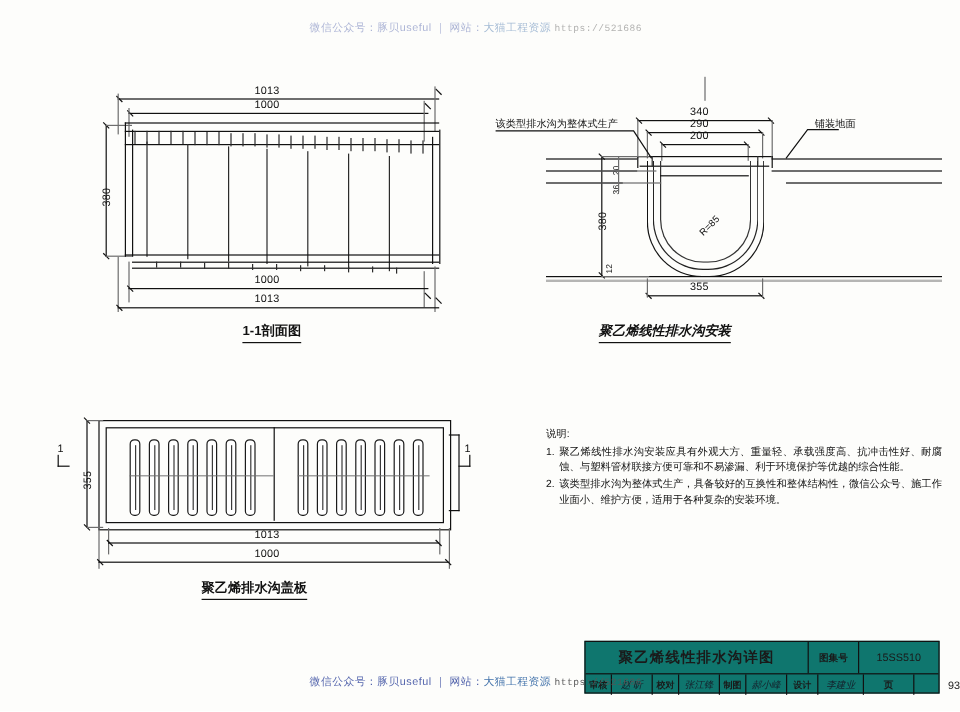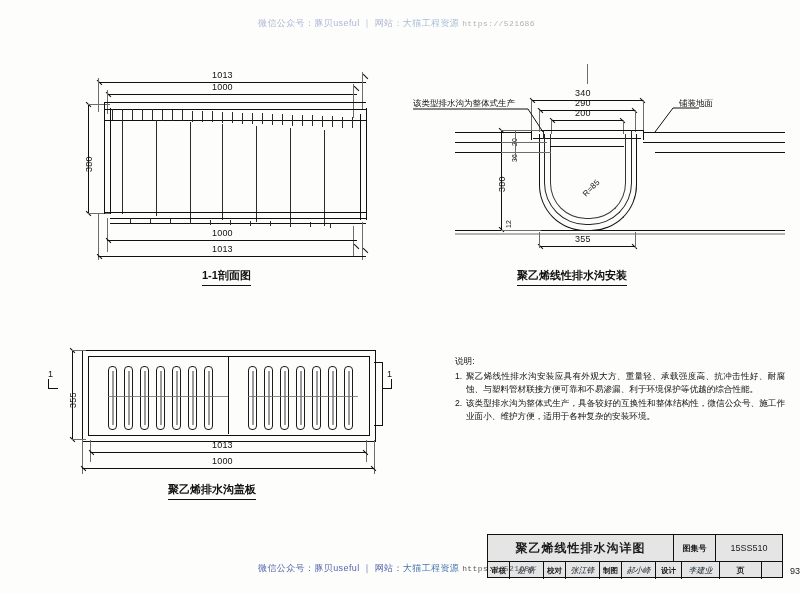--- a/index.html
+++ b/index.html
@@ -62,21 +62,21 @@
   }
   #notes .n-title{font-weight:normal;margin-bottom:2px;}
   #notes .n-item{display:flex;margin-bottom:1px;}
   #notes .n-num{width:11px;flex:0 0 11px;}
   #notes .n-txt{flex:1;text-align:justify;}
 
   
   #titleblock{
     position:absolute;left:487px;top:534px;width:296px;height:44px;
     border:1.6px solid #111;box-sizing:border-box;display:flex;flex-direction:column;
-    background:#e5e5e5;
+    background:#0f766e;
   }
   .tb-row{display:flex;flex:1;}
   .tb-row.top{flex:0 0 26px;}
   .tb-cell{border-right:1px solid #111;display:flex;align-items:center;justify-content:center;
            box-sizing:border-box;font-size:8px;overflow:hidden;}
   .tb-cell:last-child{border-right:none;}
   .tb-title{flex:1;font-size:12px;font-weight:bold;letter-spacing:1px;}
   .tb-key{flex:0 0 42px;font-size:8px;font-weight:bold;}
   .tb-val{flex:0 0 66px;font-size:9px;}
   .tb-row.bot{border-top:1px solid #111;flex:0 0 17px;}
@@ -288,21 +288,21 @@
       <path d="M0,3 L115,3 L130,26" stroke="#111" stroke-width="1" fill="none"></path>
     </svg>
 
     <div class="note-label" style="left:212px;top:38px;margin-left:12px;">铺装地面</div>
     <svg style="position:absolute;left:196px;top:46px;width:60px;height:32px;overflow:visible;">
       <path d="M48,2 L22,2 L4,26" stroke="#111" stroke-width="1" fill="none"></path>
     </svg>
 
     <div class="dim-txt" style="left:126px;top:132px;font-size:8px;transform:rotate(-45deg);transform-origin:left top;">R=85</div>
 
-    <div class="caption" style="left:62px;top:208px;">聚乙烯线性排水沟安装</div>
+    <div class="caption" style="left:44px;top:208px;font-style:italic;">聚乙烯线性排水沟安装</div>
   </div>
 
   <div id="cover">
 
     <div class="sec-mark" style="left:-4px;top:30px;">
       <span class="num">1</span>
       <span class="el"></span>
     </div>
     <div class="sec-mark right" style="left:330px;top:30px;">
       <span class="num">1</span>

